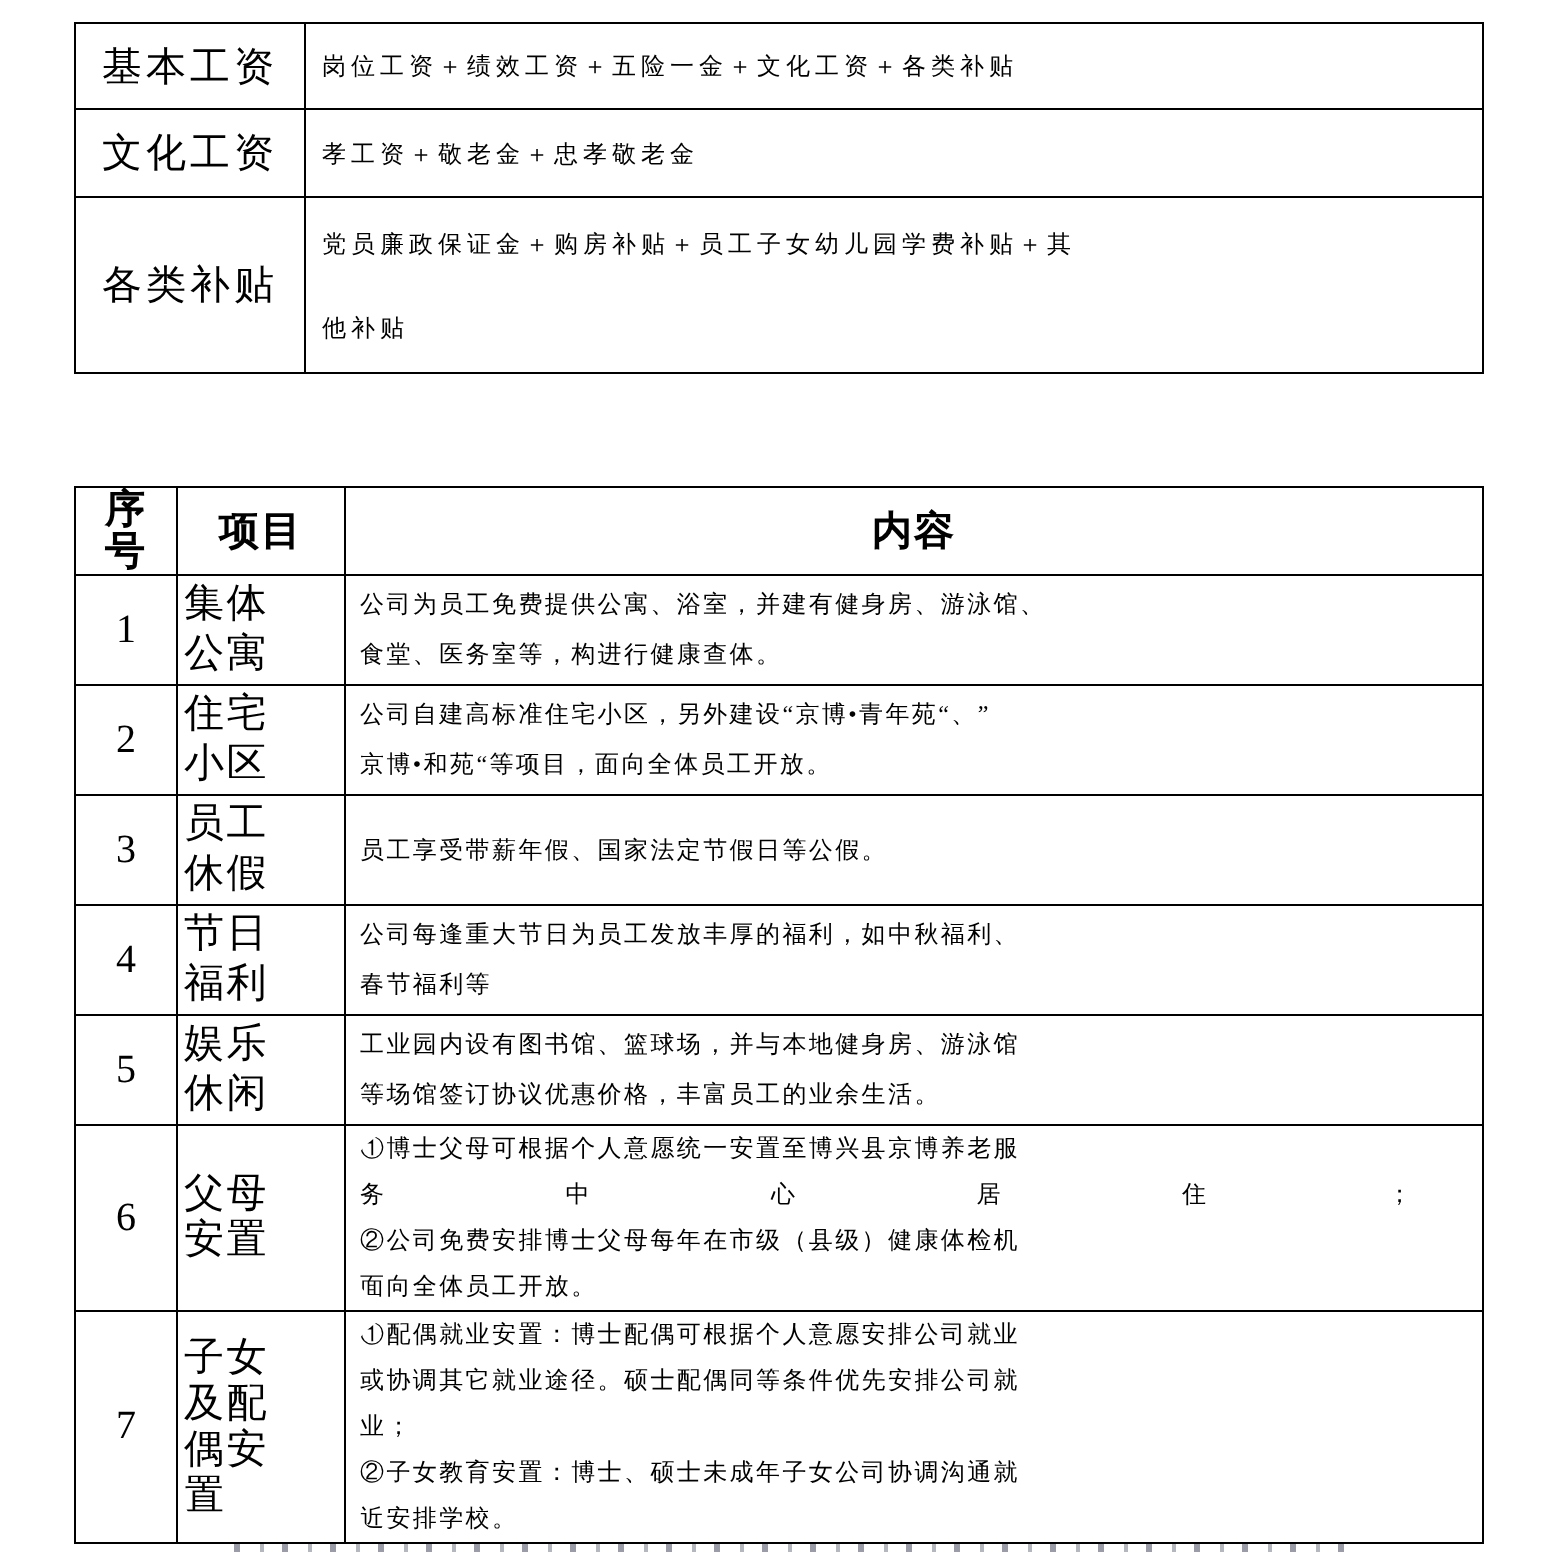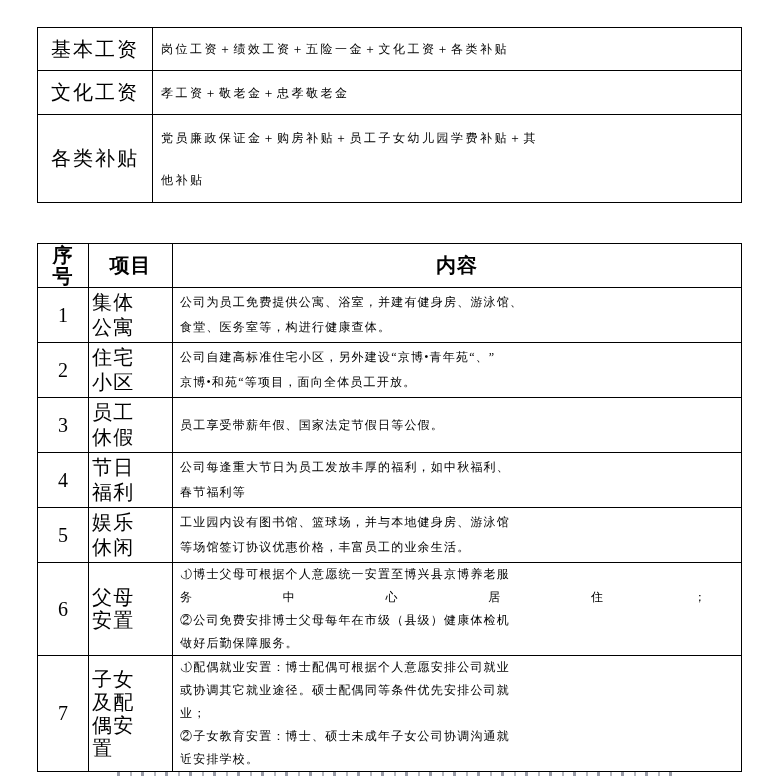--- a/index.html
+++ b/index.html
@@ -16,21 +16,21 @@
     color: #000000;
   }
   table {
     border-collapse: collapse;
     table-layout: fixed;
     position: absolute;
     left: 37px;
     width: 704px;
     background: #ffffff;
   }
-  #salary-table { top: 27px; }
+  #salary-table { top: 11px; }
   #benefits-table { top: 243px; }
   td, th {
     border: 1px solid #000000;
     padding: 0;
     vertical-align: middle;
     overflow: hidden;
   }
   th {
     font-weight: bold;
     font-size: 20px;
@@ -204,21 +204,21 @@
           <div class="line">①博士父母可根据个人意愿统一安置至博兴县京博养老服</div>
           <div class="jline">
             <span>务</span>
             <span>中</span>
             <span>心</span>
             <span>居</span>
             <span>住</span>
             <span>；</span>
           </div>
           <div class="line">②公司免费安排博士父母每年在市级（县级）健康体检机</div>
-          <div class="line">做好后勤保障服务。</div>
+          <div class="line">面向全体员工开放。</div>
         </td>
       </tr>
       <tr class="tight" style="height: 113px;">
         <td class="b-no">7</td>
         <td class="b-item">
           <div class="line">子女</div>
           <div class="line">及配</div>
           <div class="line">偶安</div>
           <div class="line">置</div>
         </td>

